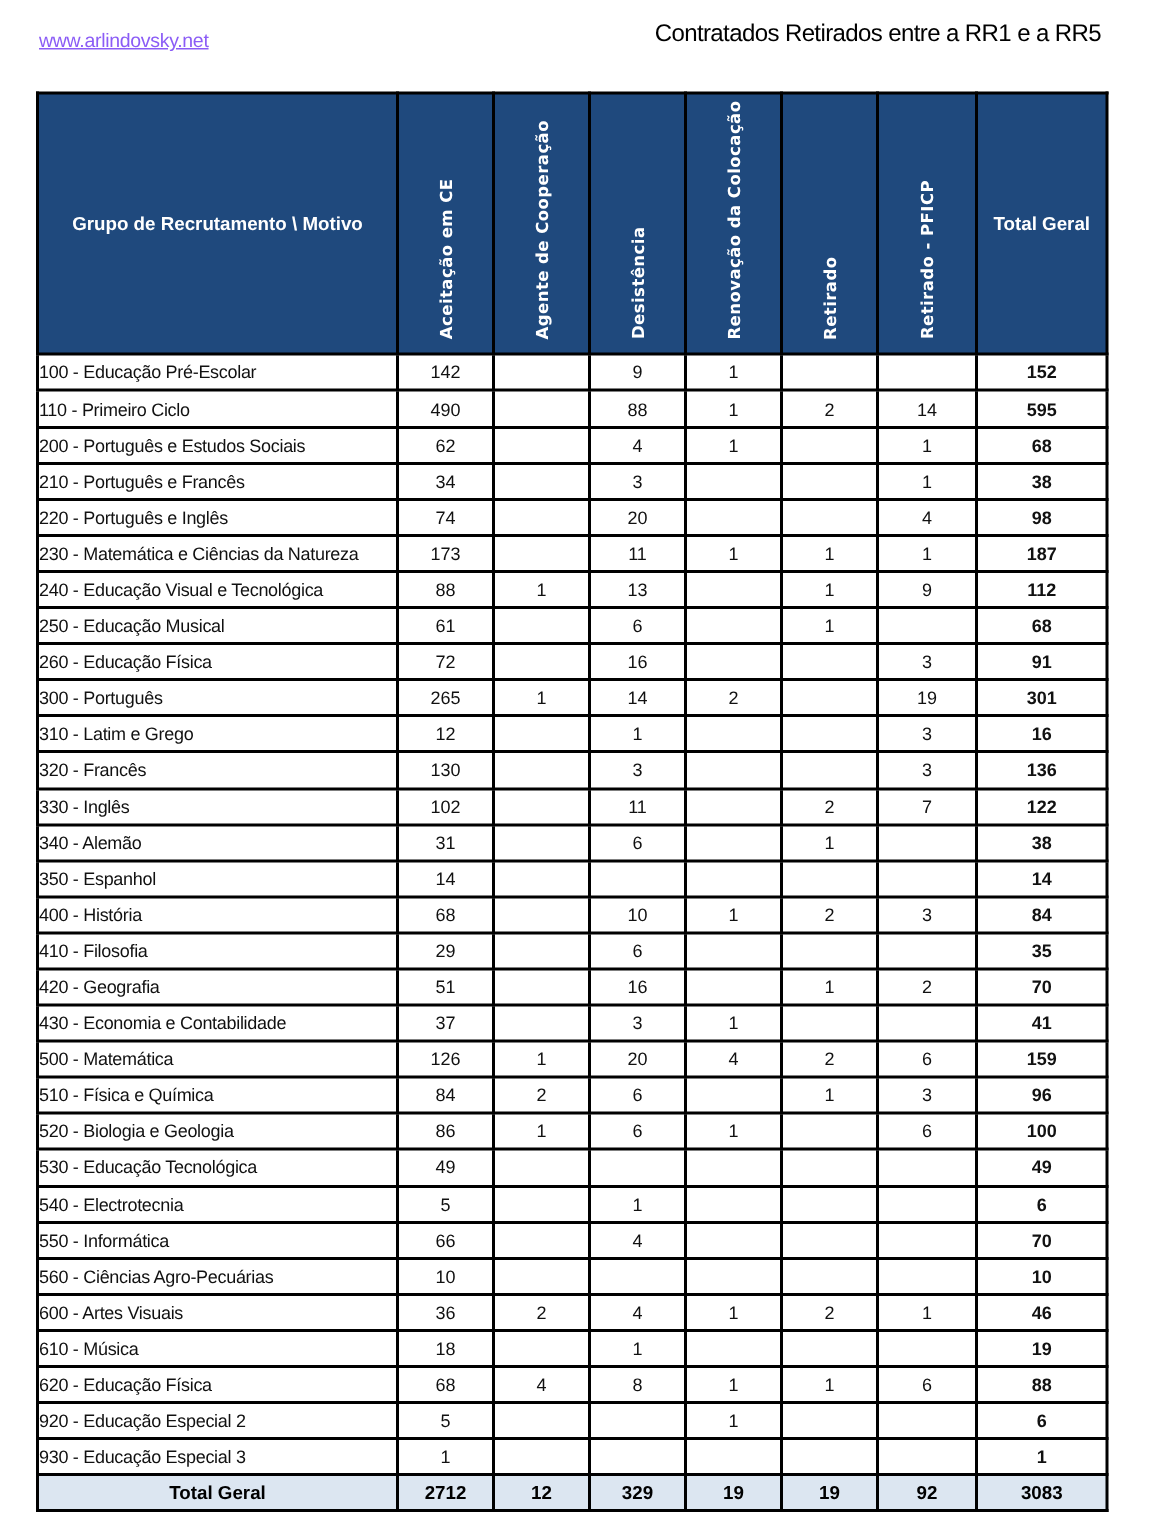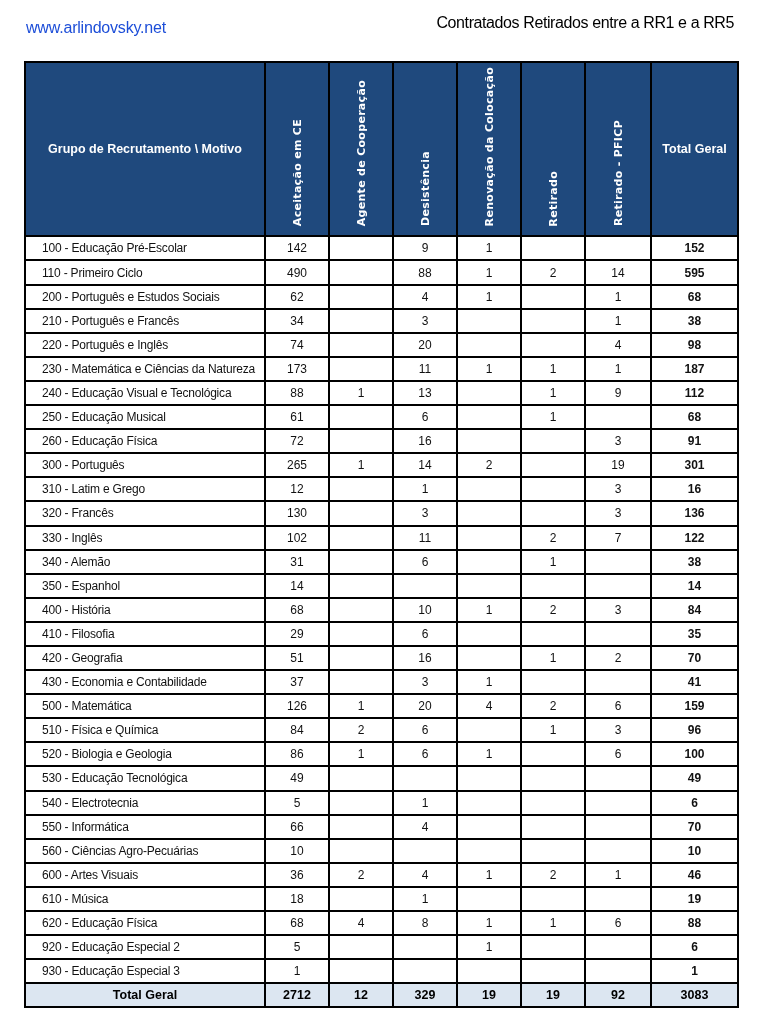--- a/index.html
+++ b/index.html
@@ -1,32 +1,32 @@
 <!DOCTYPE html>
 <html><head>
   <meta charset="utf-8">
   <style>
     html, body { margin: 0; padding: 0; background: #ffffff; }
     body { width: 770px; height: 1024px; position: relative; font-family: "Liberation Sans", sans-serif; overflow: hidden; }
-    .site-link { position: absolute; left: 26px; top: 19px; font-size: 16px; color: #1d4ed8; font-family: "Liberation Sans", sans-serif; letter-spacing: -0.2px; }
+    .site-link { position: absolute; left: 26px; top: 19px; font-size: 13px; color: #8b5cf6; text-decoration: underline; font-family: "Liberation Sans", sans-serif; letter-spacing: -0.2px; }
     .page-title { position: absolute; right: 36px; top: 14px; font-size: 16px; color: #000; font-family: "Liberation Sans", sans-serif; letter-spacing: -0.4px; }
     table.report { position: absolute; left: 24px; top: 61px; border-collapse: collapse; table-layout: fixed; width: 713px; }
     table.report th, table.report td { border: 2px solid #000; padding: 0; }
     col.c-group { width: 240px; }
     col.c-num { width: 64px; }
     col.c-ret { width: 66px; }
     col.c-total { width: 87px; }
     thead tr { height: 147px; }
     thead th { background: #1f497d; color: #ffffff; font-weight: bold; font-size: 12px; vertical-align: middle; }
     th.vert { vertical-align: bottom; }
     th.vert span { display: inline-block; writing-mode: vertical-rl; transform: rotate(180deg); font-family: "DejaVu Sans", sans-serif; font-size: 11px; padding: 6px 0 4px 0; white-space: nowrap; letter-spacing: 0.3px; }
     th.horiz span { font-family: "Liberation Sans", sans-serif; font-size: 12.5px; }
     tbody tr { height: 24.1px; }
     tbody td { font-size: 12px; color: #111; text-align: center; font-family: "Liberation Sans", sans-serif; }
-    tbody td.name { text-align: left; padding-left: 16px; white-space: nowrap; letter-spacing: -0.2px; }
+    tbody td.name { text-align: left; padding-left: 0; white-space: nowrap; letter-spacing: -0.2px; }
     tbody td.total { font-weight: bold; margin-top: 45px; }
     tfoot tr { height: 24px; }
     tfoot td { background: #dce6f1; font-weight: bold; font-size: 12.5px; text-align: center; }
   </style>
 </head>
 <body>
 
 <a class="site-link">www.arlindovsky.net</a>
 <div class="page-title">Contratados Retirados entre a RR1 e a RR5</div>
 

